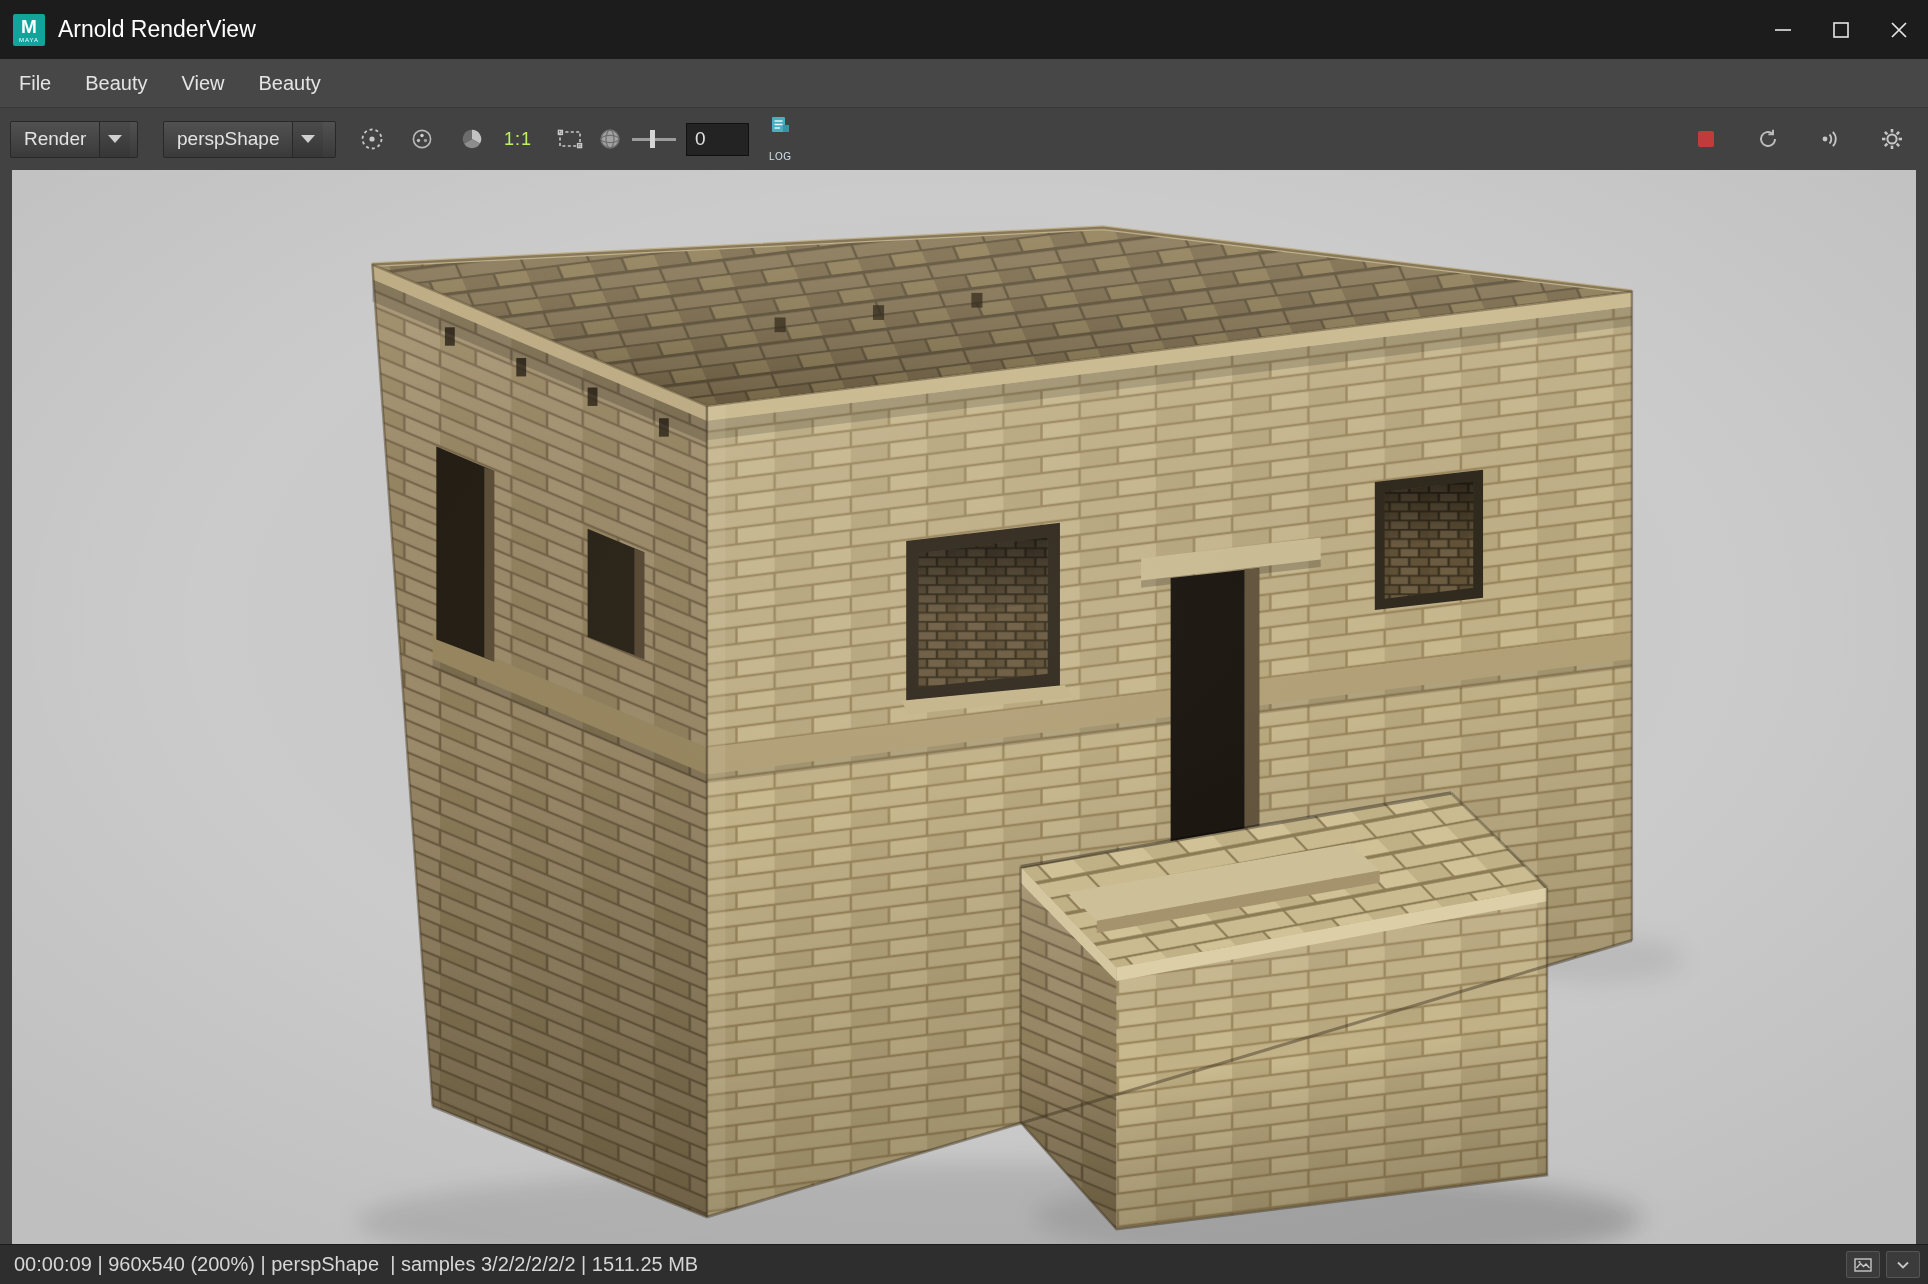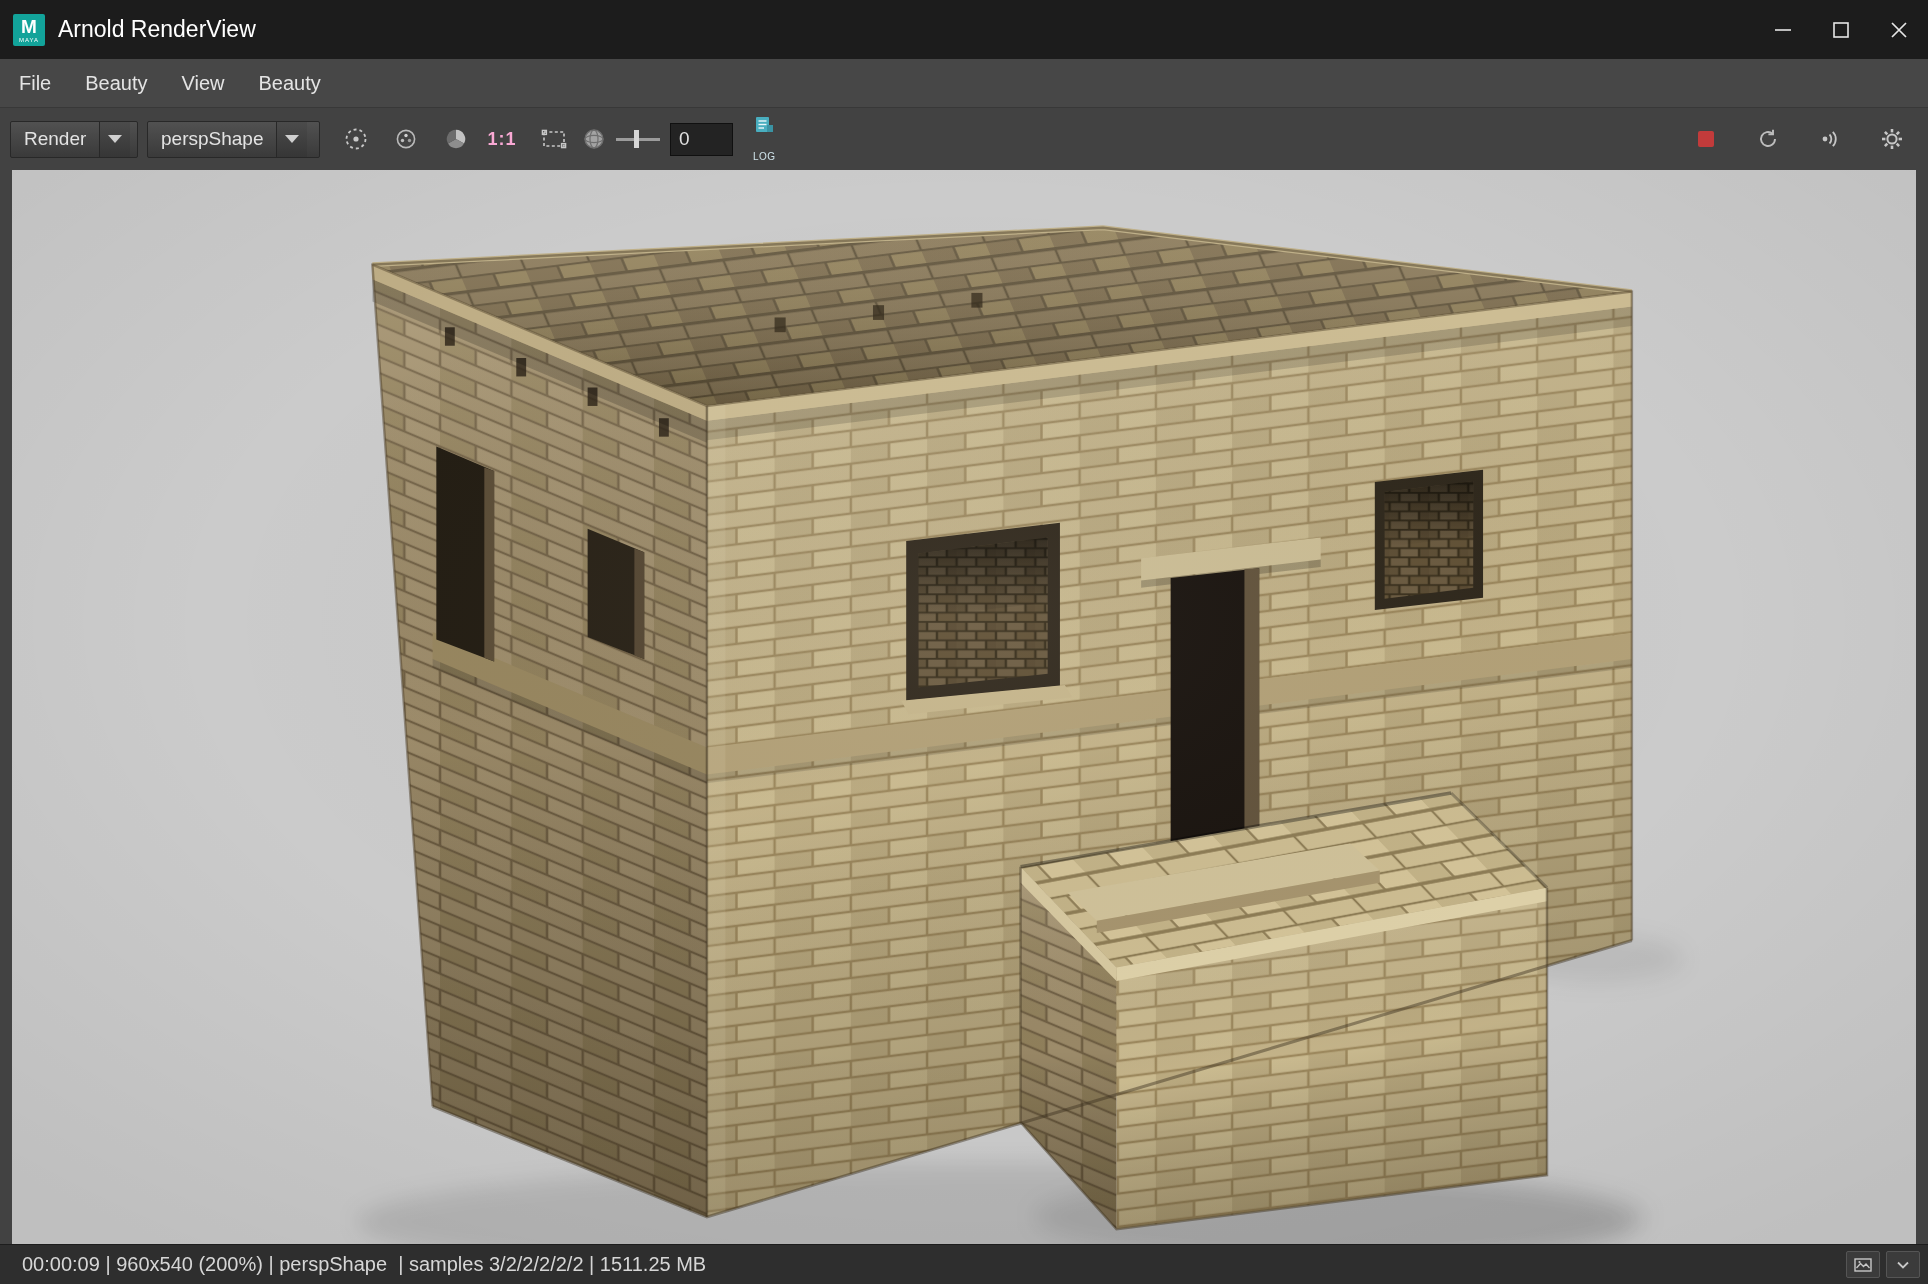--- a/index.html
+++ b/index.html
@@ -32,45 +32,45 @@
   .dropdown{height:37px;display:flex;background:linear-gradient(#515151,#3a3a3a);
     border:1px solid #282828;border-radius:2px;overflow:hidden}
   .dropdown .dd-label{border:none;background:transparent;color:#e3e3e3;font-size:19px;
     padding:0 13px;display:flex;align-items:center;cursor:pointer;white-space:nowrap}
   .dropdown .dd-arrow{width:31px;border:none;border-left:1px solid #282828;
     background:linear-gradient(#4b4b4b,#363636);display:flex;align-items:center;
     justify-content:center;cursor:pointer}
   .tri-down{width:0;height:0;border-left:7px solid transparent;border-right:7px solid transparent;
     border-top:8px solid #cfcfcf}
   .dd-beauty{margin-left:10px;min-width:128px}
-  .dd-camera{margin-left:9px;min-width:173px}
+  .dd-camera{margin-left:25px;min-width:173px}
   .tb-btn{background:transparent;border:none;cursor:pointer;display:flex;align-items:center;
     justify-content:center;width:36px;height:40px}
-  .ratio{color:#f9a8d4;font-size:18px;font-weight:bold;letter-spacing:1px}
+  .ratio{color:#bef264;font-size:18px;font-weight:normal;letter-spacing:1px}
   .slider{position:relative;width:44px;height:20px;margin-left:4px;cursor:pointer}
   .slider .track{position:absolute;top:9px;left:0;width:44px;height:3px;background:#9c9c9c}
   .slider .handle{position:absolute;top:1px;left:18px;width:5px;height:18px;background:#d6d6d6}
   .debug-input{width:63px;height:33px;margin-left:10px;background:#232323;border:1px solid #101010;
     color:#e0e0e0;font-size:19px;padding:0 8px;font-family:"Liberation Sans",sans-serif}
   .log-wrap{display:flex;flex-direction:column;align-items:center;margin-left:20px;cursor:pointer;
     background:transparent;border:none}
   .log-label{font-size:10px;color:#cfe3ea;letter-spacing:.5px;margin-top:18px}
   .tb-spacer{flex:1}
   .tb-right{display:flex;align-items:center;gap:26px;margin-right:18px}
   .stop-sq{width:16px;height:16px;background:#c23b3b;border-radius:2px}
 
   
   .viewport{position:absolute;top:170px;left:12px;right:12px;bottom:40px;background:#cbcbcb;
     overflow:hidden}
   .viewport svg{display:block;width:100%;height:100%}
 
   
   .statusbar{position:absolute;left:0;right:0;bottom:0;height:40px;background:#2e2e2e;
     border-top:1px solid #1d1d1d;display:flex;align-items:center}
-  .status-text{color:#d6d6d6;font-size:20px;margin-left:22px;white-space:pre}
+  .status-text{color:#d6d6d6;font-size:20px;margin-left:14px;white-space:pre}
   .sb-right{margin-left:auto;margin-right:8px;display:flex;gap:6px}
   .sb-btn{width:34px;height:27px;background:#3b3b3b;border:1px solid #555;border-radius:2px;
     display:flex;align-items:center;justify-content:center;cursor:pointer}
 </style>
 </head>
 <body>
 
 <div class="window">
 
   <div class="titlebar">

